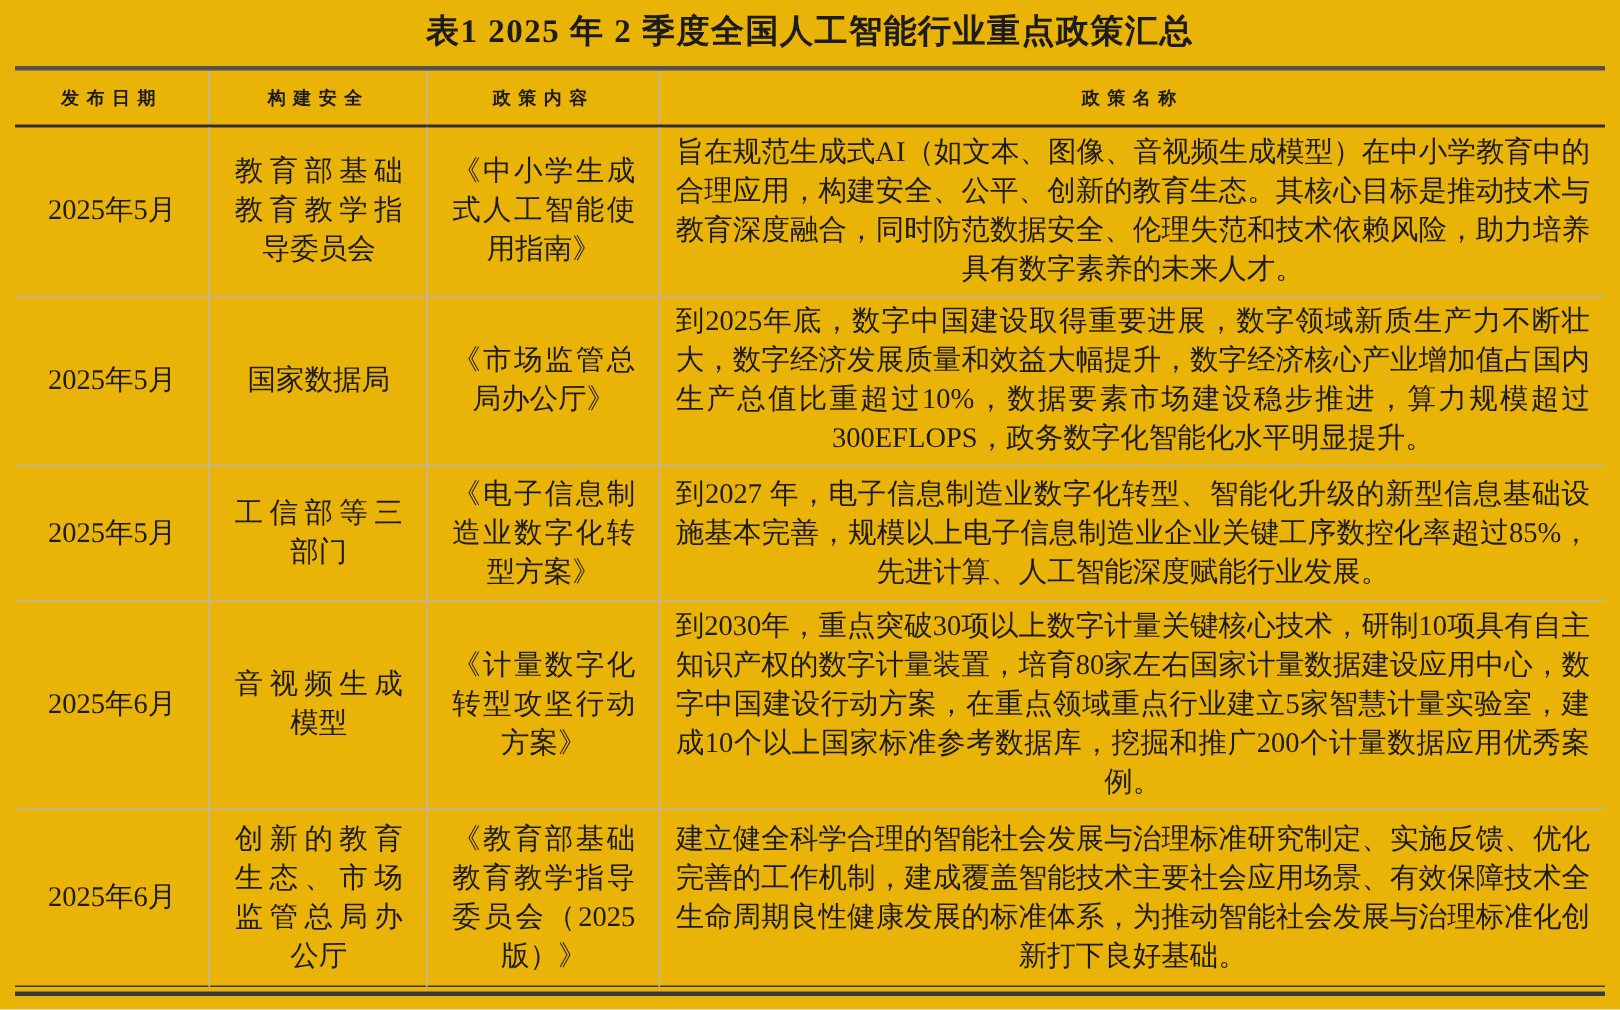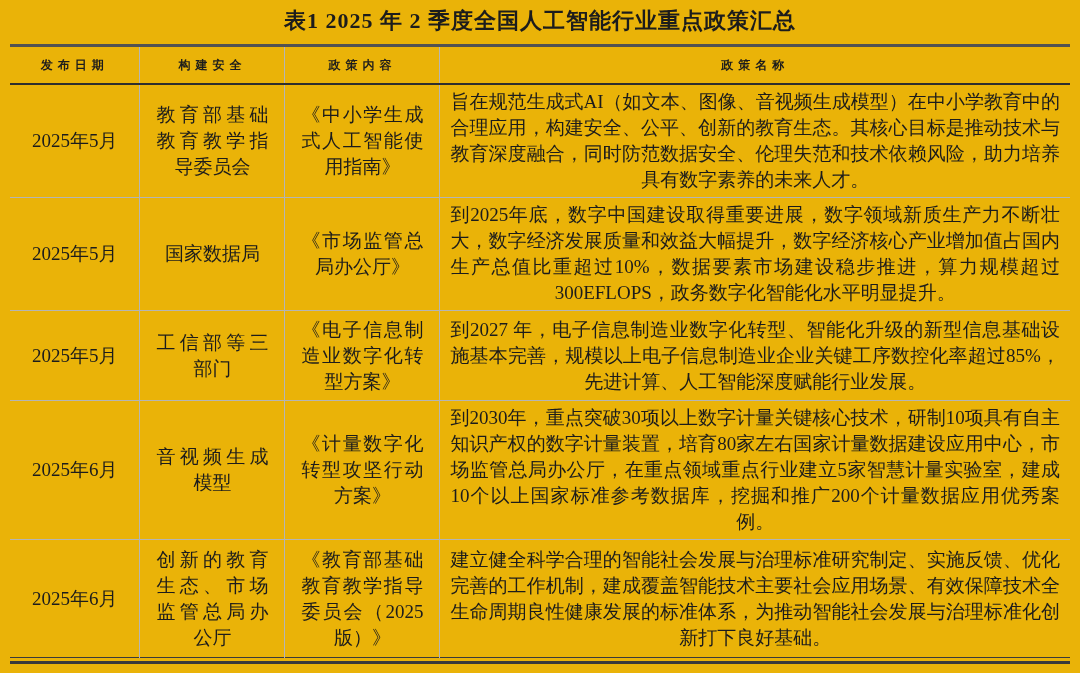--- a/index.html
+++ b/index.html
@@ -137,21 +137,21 @@
         <tr class="r2">
           <td class="cell-date">2025年5月</td>
           <td class="cell-name">工信部等三部门</td>
           <td class="cell-dept">《电子信息制造业数字化转型方案》</td>
           <td class="cell-content">到2027 年，电子信息制造业数字化转型、智能化升级的新型信息基础设施基本完善，规模以上电子信息制造业企业关键工序数控化率超过85%，先进计算、人工智能深度赋能行业发展。</td>
         </tr>
         <tr class="r3">
           <td class="cell-date">2025年6月</td>
           <td class="cell-name">音视频生成模型</td>
           <td class="cell-dept">《计量数字化转型攻坚行动方案》</td>
-          <td class="cell-content">到2030年，重点突破30项以上数字计量关键核心技术，研制10项具有自主知识产权的数字计量装置，培育80家左右国家计量数据建设应用中心，市场监管总局办公厅，在重点领域重点行业建立5家智慧计量实验室，建成10个以上国家标准参考数据库，挖掘和推广200个计量数据应用优秀案例。</td>
+          <td class="cell-content">到2030年，重点突破30项以上数字计量关键核心技术，研制10项具有自主知识产权的数字计量装置，培育80家左右国家计量数据建设应用中心，数字中国建设行动方案，在重点领域重点行业建立5家智慧计量实验室，建成10个以上国家标准参考数据库，挖掘和推广200个计量数据应用优秀案例。</td>
         </tr>
         <tr class="r4">
           <td class="cell-date">2025年6月</td>
           <td class="cell-name">创新的教育生态、市场监管总局办公厅</td>
           <td class="cell-dept">《教育部基础教育教学指导委员会（2025版）》</td>
           <td class="cell-content">建立健全科学合理的智能社会发展与治理标准研究制定、实施反馈、优化完善的工作机制，建成覆盖智能技术主要社会应用场景、有效保障技术全生命周期良性健康发展的标准体系，为推动智能社会发展与治理标准化创新打下良好基础。</td>
         </tr>
       </tbody>
     </table>
     <div class="bottom-rule"></div>

